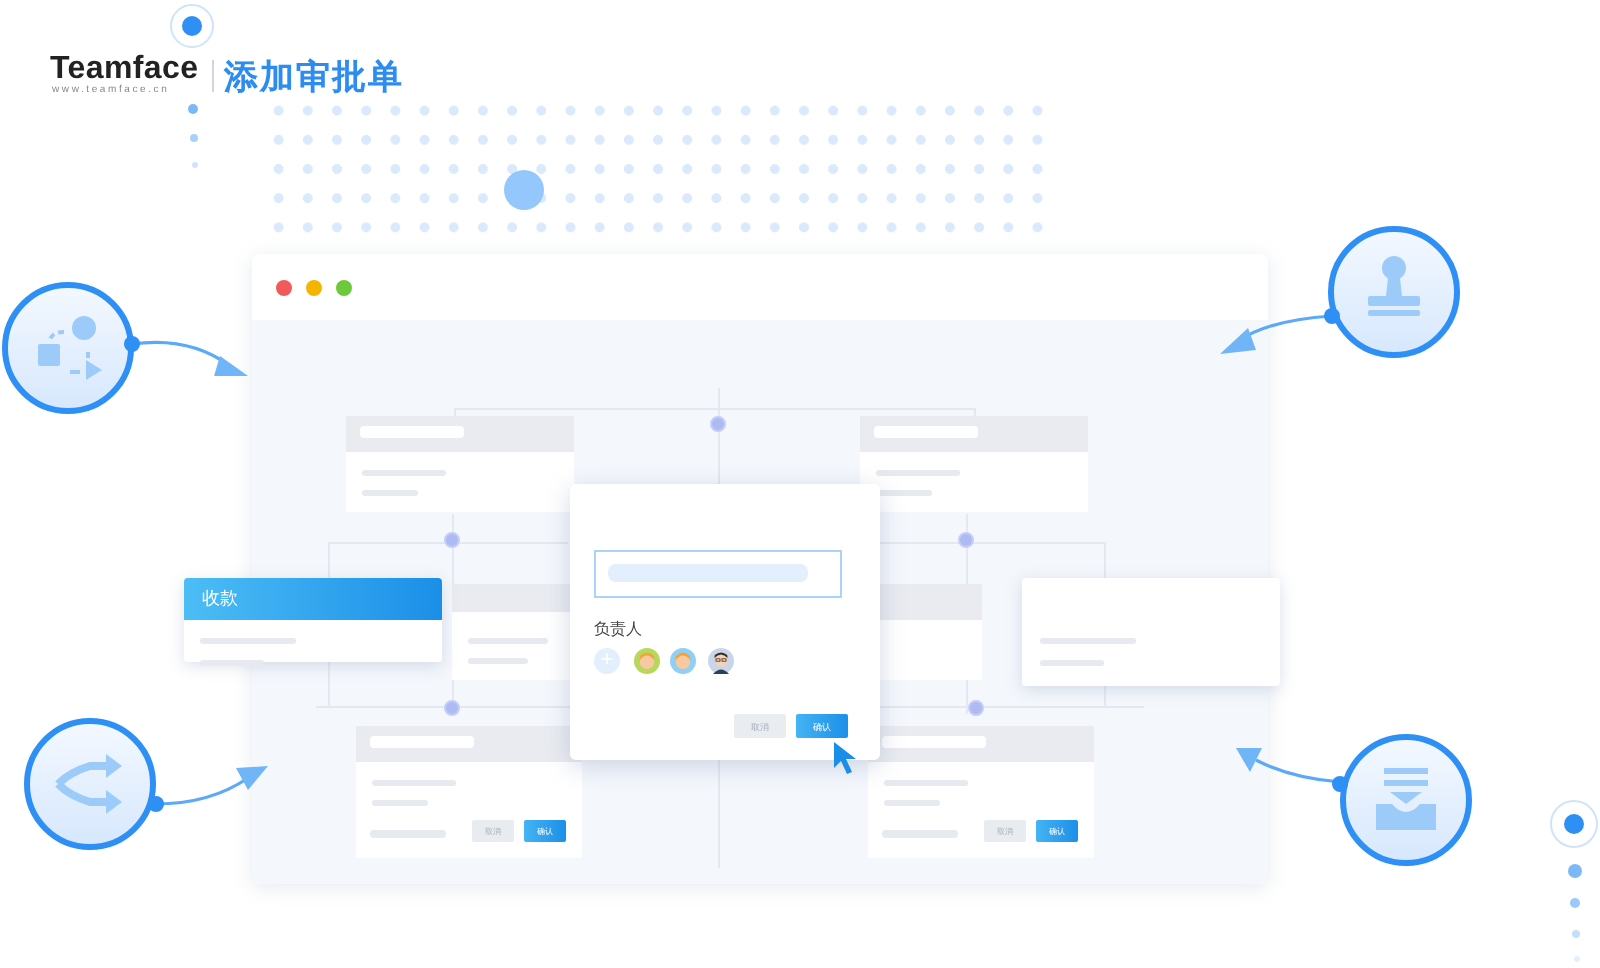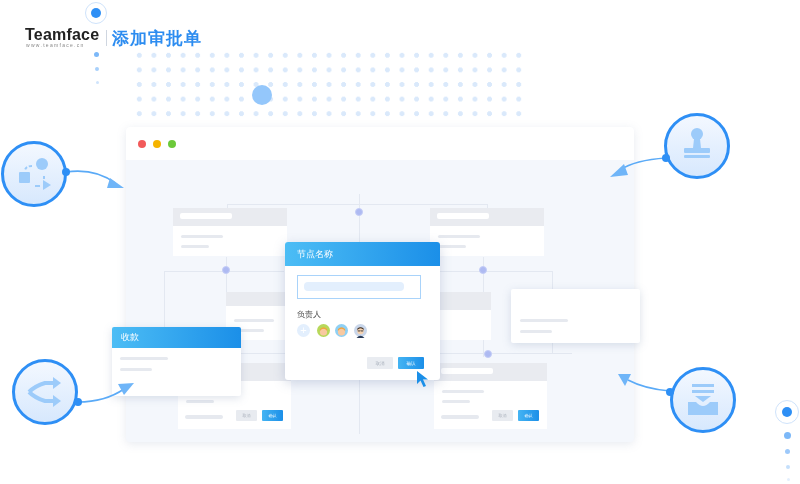--- a/index.html
+++ b/index.html
@@ -166,32 +166,31 @@
         <div class="bar" style="width:52px;"></div>
       </div>
     <div class="pl" style="left:8px;top:27px;width:42px;"></div>
     <div class="pl" style="left:8px;top:37px;width:28px;"></div>
     <div class="pl" style="left:7px;top:52px;width:38px;height:4px;"></div>
     <div class="mini-btn mini-cancel" style="left:58px;top:47px;width:21px;">取消</div>
     <div class="mini-btn mini-ok" style="left:84px;top:47px;width:21px;">确认</div>
   </div>
 </div>
 
-<div class="abs bcard" style="left:112px;top:289px;width:129px;height:69px;margin-top:38px;">
+<div class="abs bcard" style="left:92px;top:289px;width:129px;height:42px;">
   <div class="bcard-head">收款</div>
   <div class="pl" style="left:8px;top:30px;width:48px;"></div>
   <div class="pl" style="left:8px;top:41px;width:32px;"></div>
 </div>
 <div class="abs bcard" style="left:511px;top:289px;width:129px;height:54px;">
   <div class="pl" style="left:9px;top:30px;width:48px;"></div>
   <div class="pl" style="left:9px;top:41px;width:32px;"></div>
 </div>
 
 <div class="abs dialog">
-  <div class="dialog-head">节点名称</div>
   <div class="abs dlg-input">
     <div class="abs dlg-input-fill"></div>
   </div>
   <div class="abs dlg-label">负责人</div>
   <div class="abs avatar" style="left:12px;top:82px;background:#e3effd;display:flex;align-items:center;justify-content:center;color:#fff;font-size:11px;line-height:1;">
       <span>+</span>
     </div>
   <div class="abs avatar" style="left:32px;top:82px;background:#b7d85a;">
     <svg width="13" height="13" viewBox="0 0 13 13">
         <circle cx="6.5" cy="7" r="3.6" fill="#f8c9a0"></circle>

